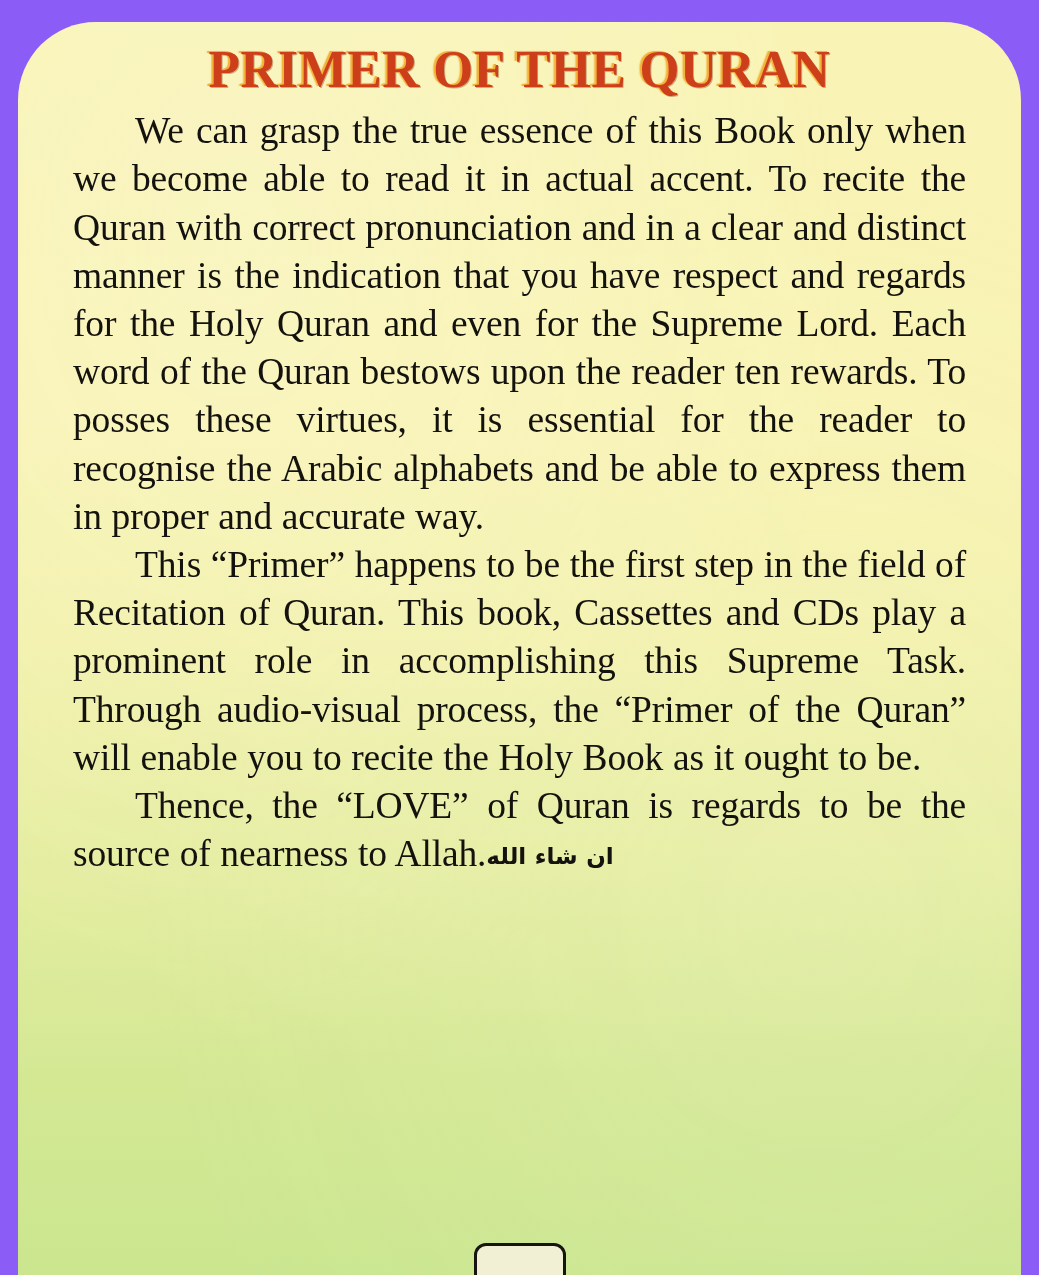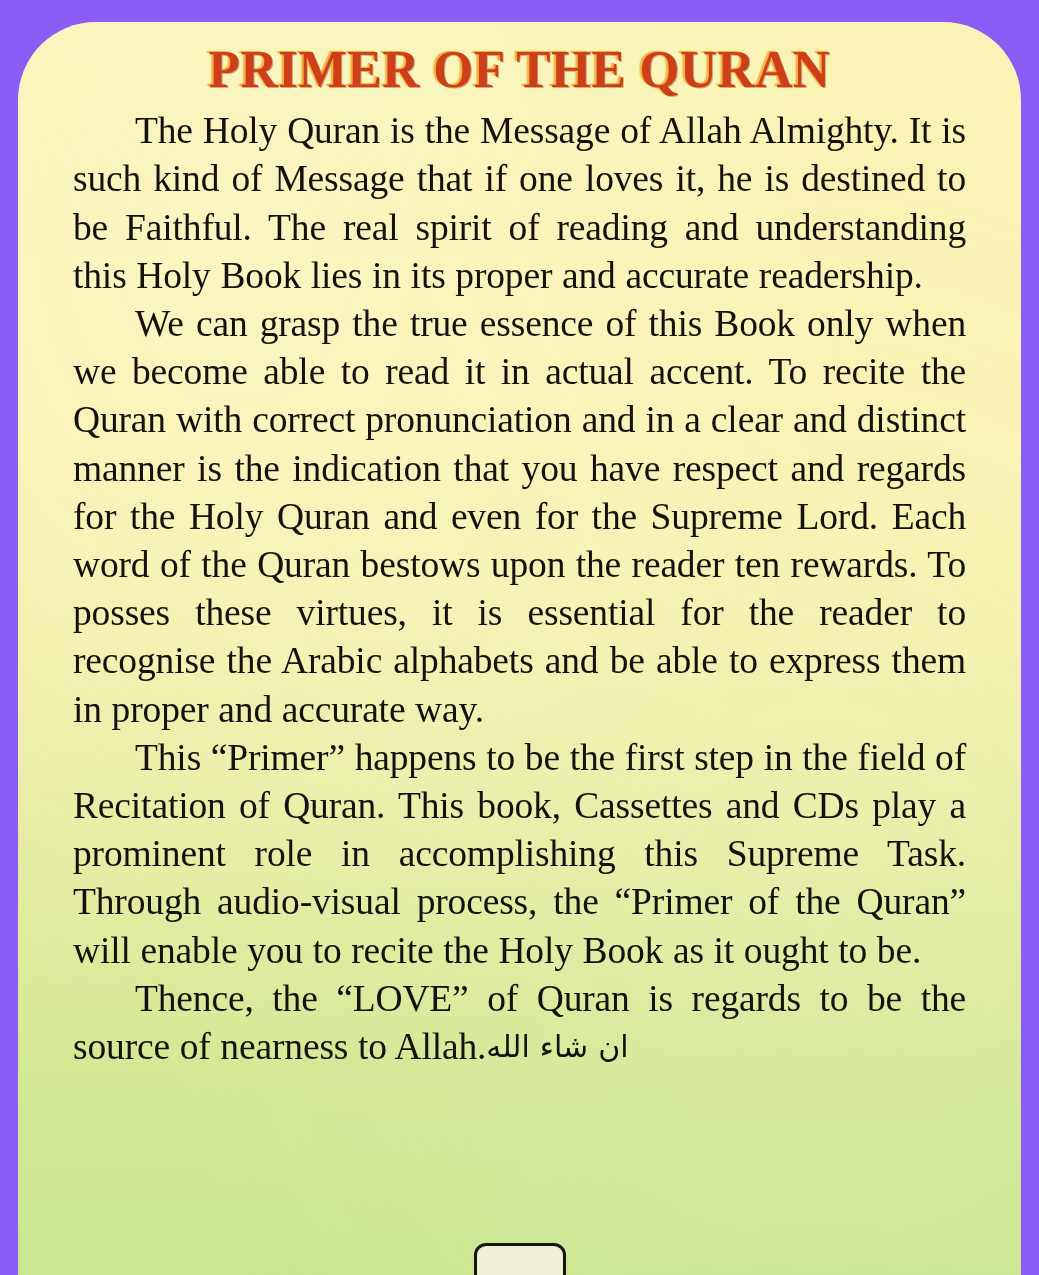--- a/index.html
+++ b/index.html
@@ -86,25 +86,26 @@
     font-size: 37.5px;
     line-height: 48.2px;
     color: #14120e;
     font-family: "Liberation Serif", "DejaVu Serif", serif;
     letter-spacing: -0.15px;
     word-spacing: 0.5px;
   }
 
   .para .arabic {
     font-family: "DejaVu Sans", sans-serif;
-    font-size: 30px;
+    font-size: 23px;
     direction: rtl;
     unicode-bidi: isolate;
     letter-spacing: 0;
     vertical-align: 2px;
+    font-weight: bold;
   }
 
   
   #bottom-box {
     position: absolute;
     left: 50%;
     transform: translateX(-50%);
     bottom: -30px;
     width: 86px;
     height: 56px;
@@ -120,21 +121,20 @@
 <div id="page">
 
   <div id="card">
 
     <div class="content">
 
       <h1 id="title">PRIMER OF THE QURAN</h1>
 
       <div id="body-text">
 
-        <p class="para">The Holy Quran is the Message of Allah Almighty. It is such kind of Message that if one loves it, he is destined to be Faithful. The real spirit of reading and understanding this Holy Book lies in its proper and accurate readership.</p>
 
         <p class="para">We can grasp the true essence of this Book only when we become able to read it in actual accent. To recite the Quran with correct pronunciation and in a clear and distinct manner is the indication that you have respect and regards for the Holy Quran and even for the Supreme Lord. Each word of the Quran bestows upon the reader ten rewards. To posses these virtues, it is essential for the reader to recognise the Arabic alphabets and be able to express them in proper and accurate way.</p>
 
         <p class="para">This “Primer” happens to be the first step in the field of Recitation of Quran. This book, Cassettes and CDs play a prominent role in accomplishing this Supreme Task. Through audio-visual process, the “Primer of the Quran”  will enable you to recite the Holy Book as it ought to be.</p>
 
         <p class="para"><span>Thence, the “LOVE” of Quran is regards to be the source of nearness to Allah.</span><span class="arabic">ان شاء الله</span></p>
 
       </div>
     </div>
 

